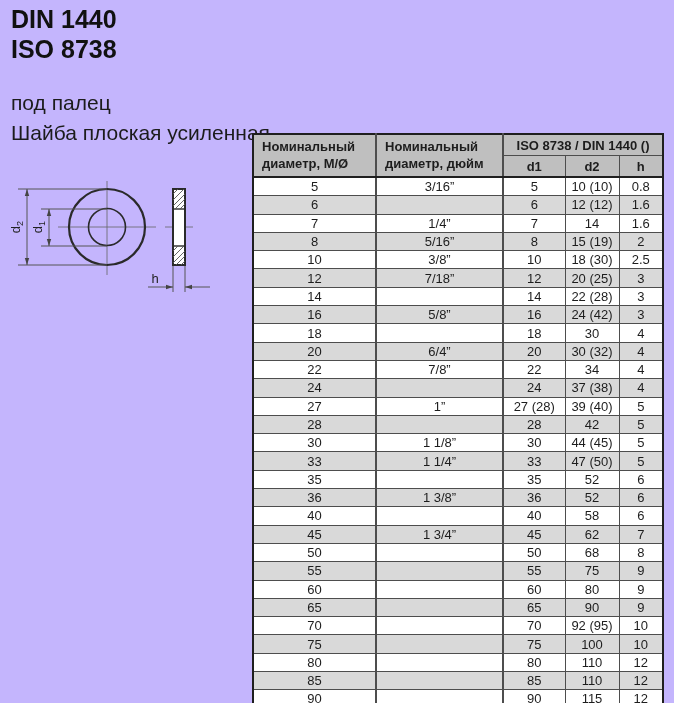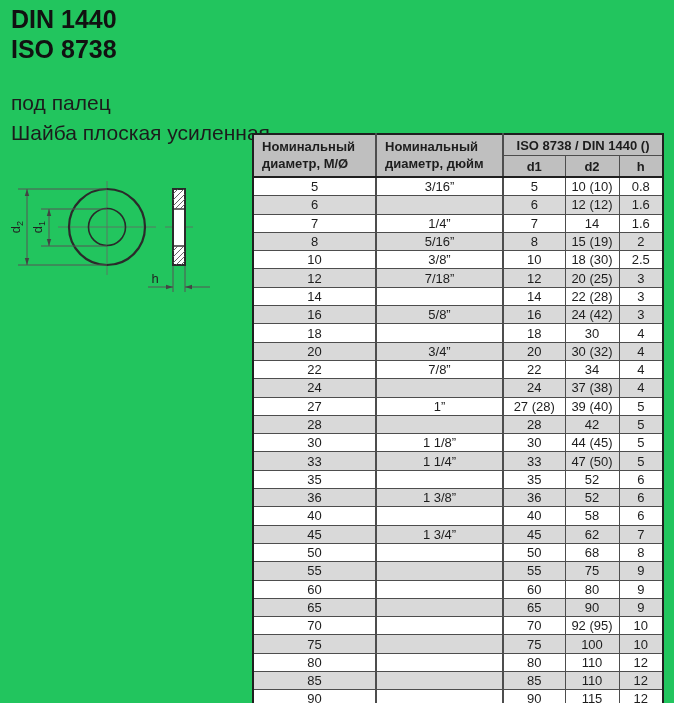--- a/index.html
+++ b/index.html
@@ -1,19 +1,19 @@
 <!DOCTYPE html>
 <html style="--header-bg: #bfbfbf; --alt-row-bg: #d9d9d9; --border-outer: #1f1f1f; --border-inner: #4d4d4d;"><head>
 <meta charset="utf-8">
 <style>
   html,body { margin:0; padding:0; }
   .page {
     position:relative;
     width:674px; height:703px;
-    background:#22c55e;
+    background:#c4b5fd;
     font-family:"Liberation Sans", sans-serif;
     color:#1a1a1a;
     overflow:hidden;
   }
   .standards {
     position:absolute; left:11px; top:4px;
     font-size:25px; font-weight:bold; line-height:30px; color:#111;
   }
   .product-title {
     position:absolute; left:11px; top:88px;
@@ -209,21 +209,21 @@
         </tr>
         <tr>
           <td>18</td>
           <td></td>
           <td>18</td>
           <td>30</td>
           <td>4</td>
         </tr>
         <tr class="alt">
           <td>20</td>
-          <td>3/4”</td>
+          <td>6/4”</td>
           <td>20</td>
           <td>30 (32)</td>
           <td>4</td>
         </tr>
         <tr>
           <td>22</td>
           <td>7/8”</td>
           <td>22</td>
           <td>34</td>
           <td>4</td>

